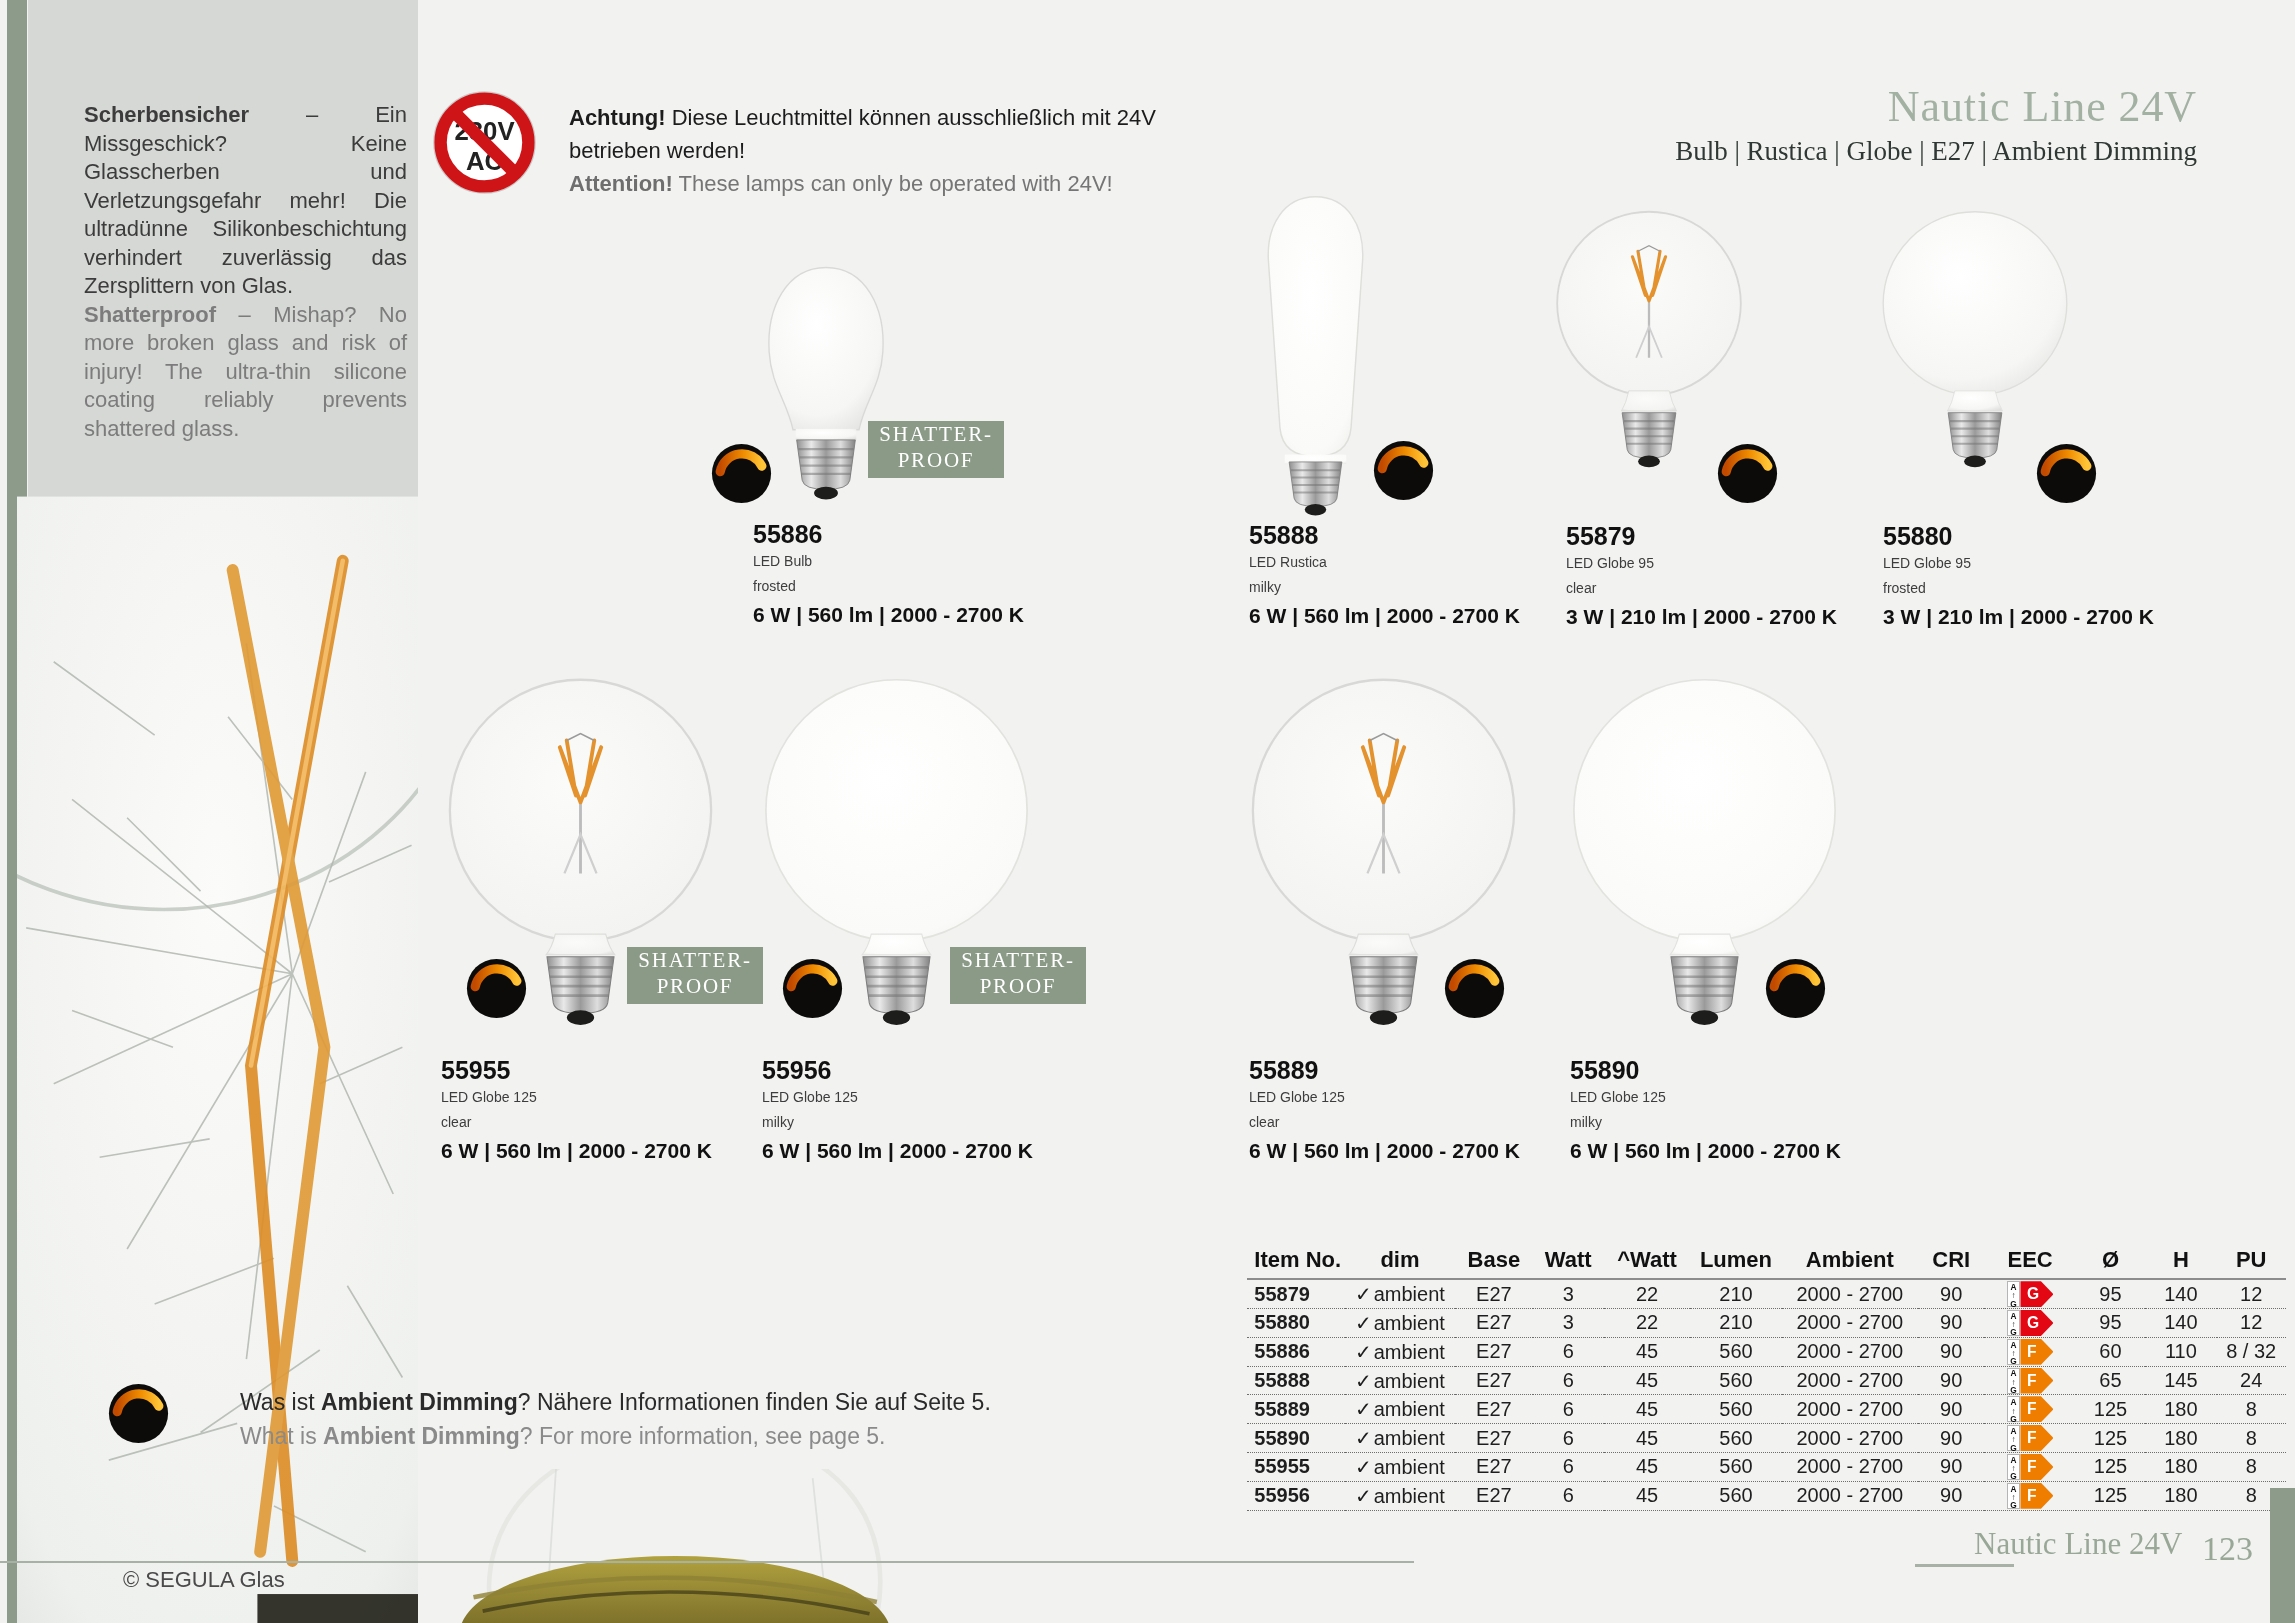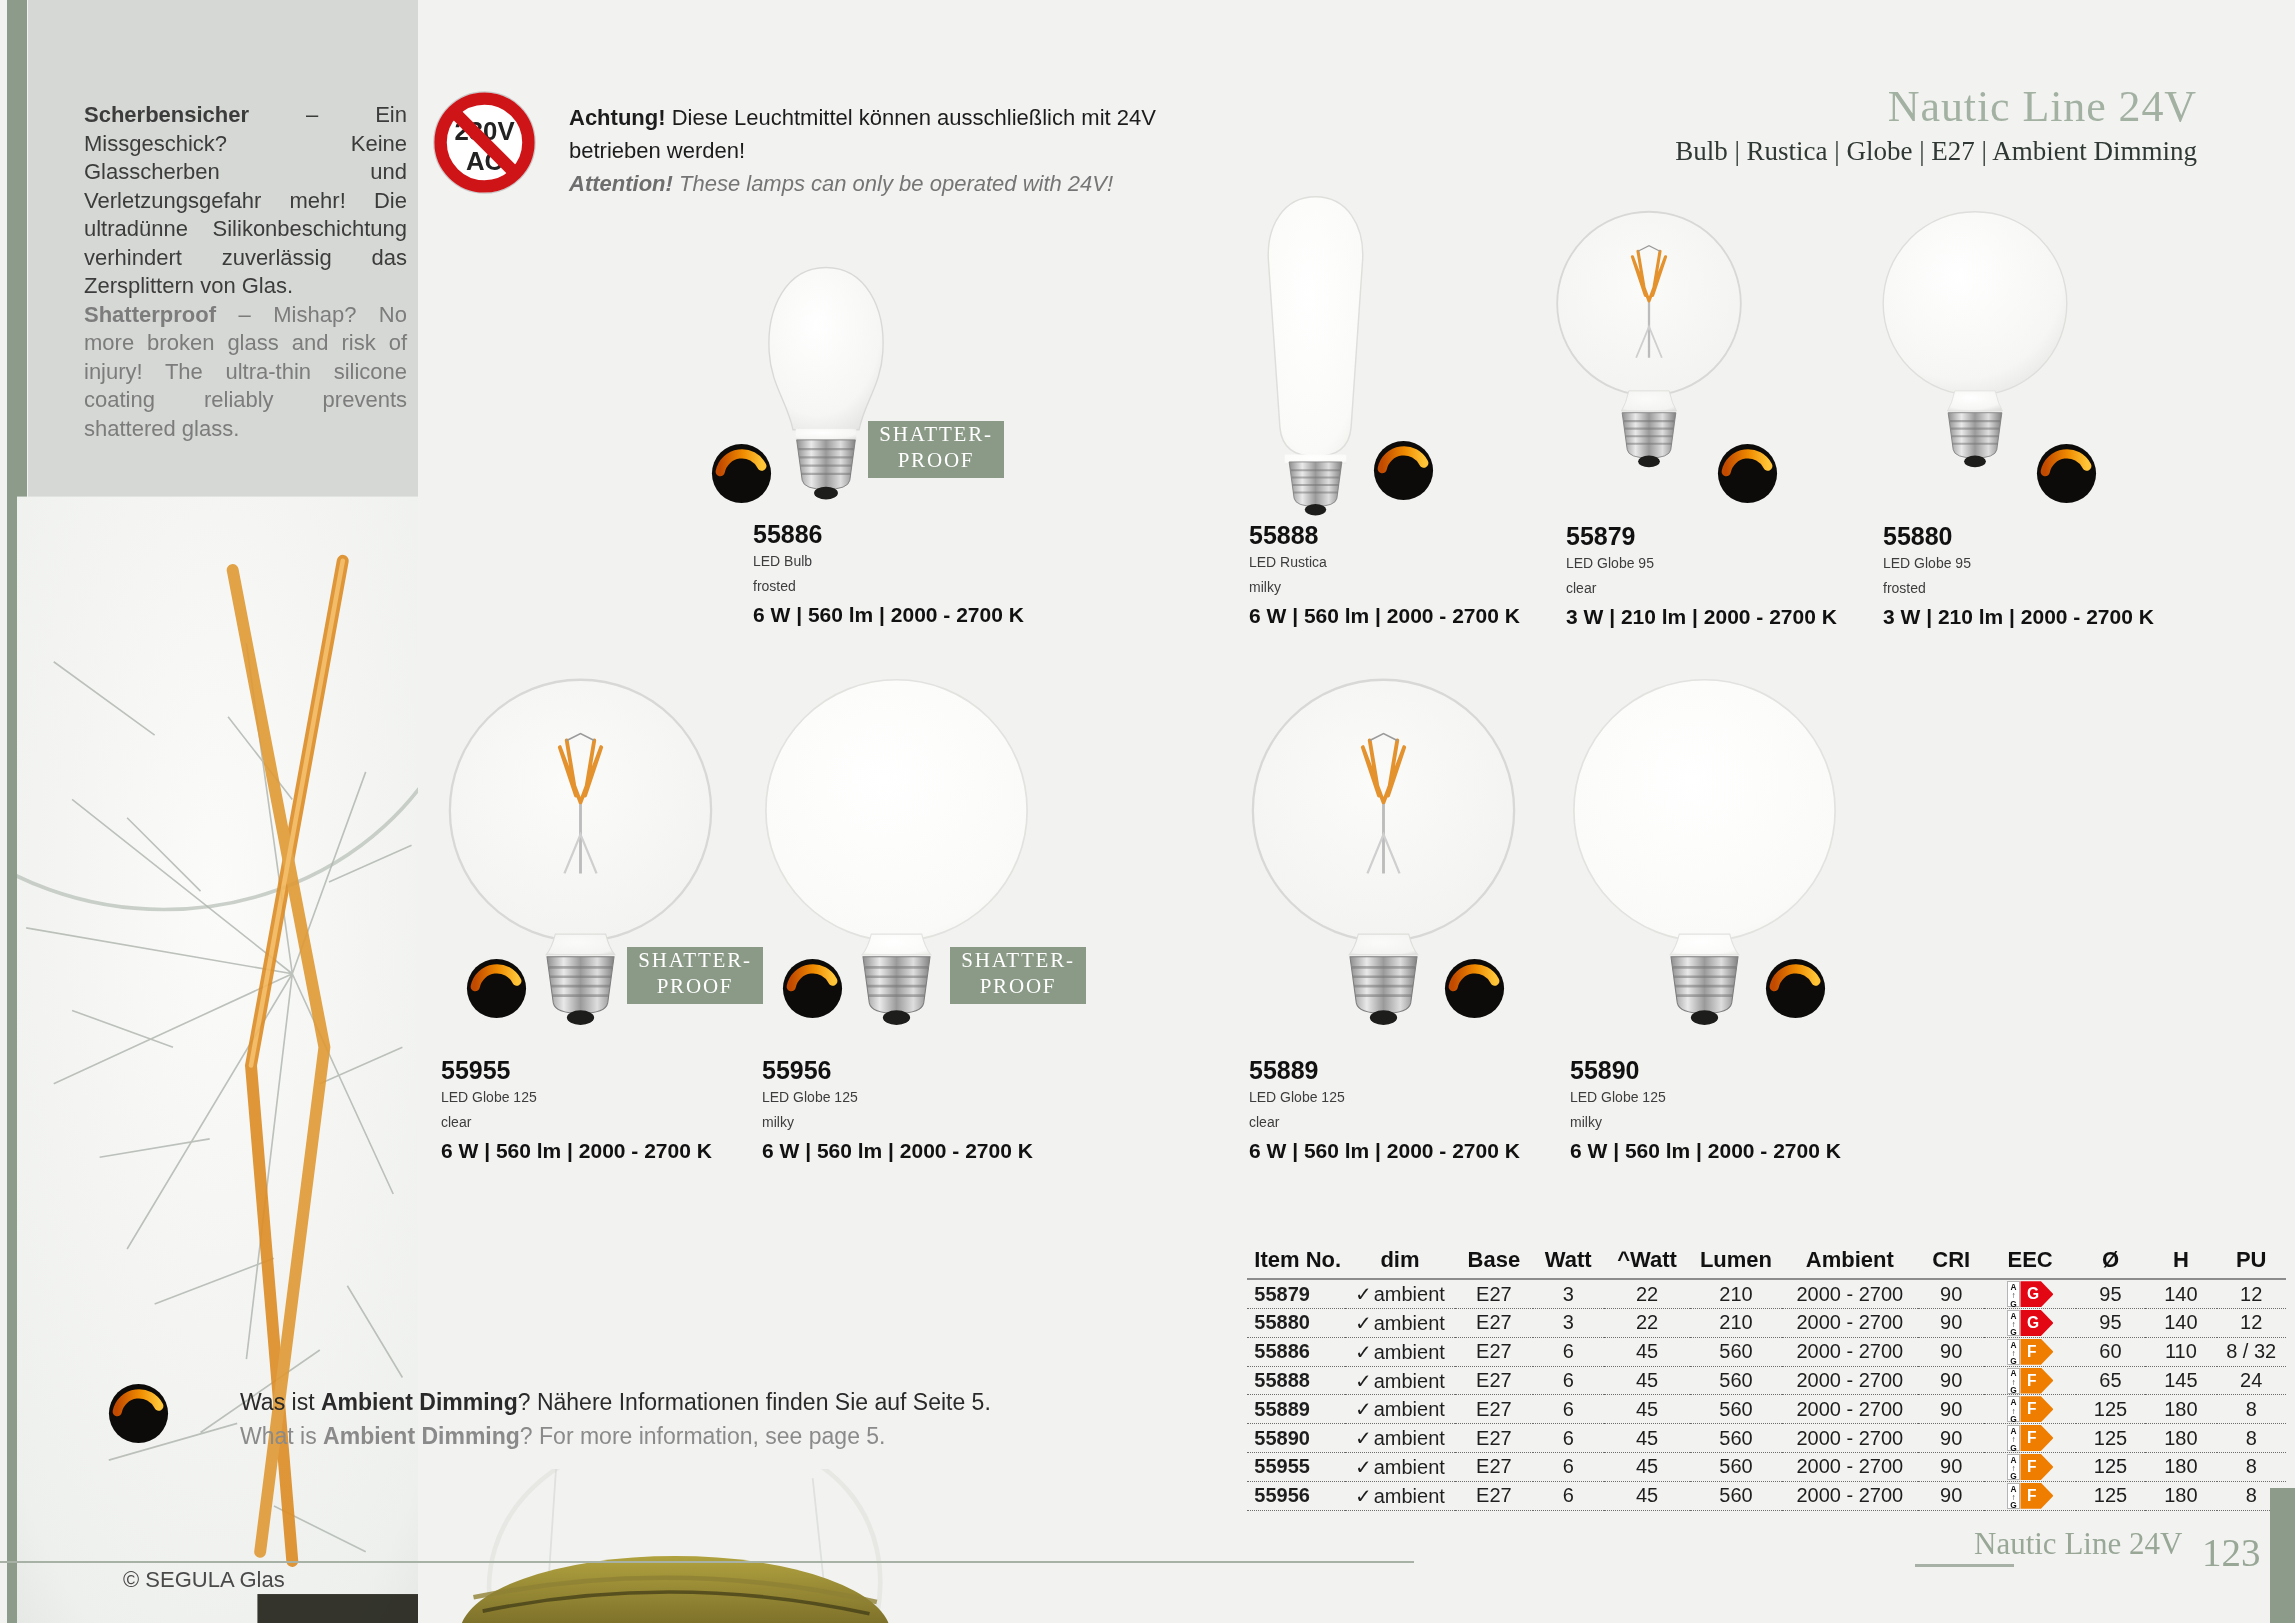--- a/index.html
+++ b/index.html
@@ -6,21 +6,21 @@
   body{font-family:"Liberation Sans",sans-serif;background:#e8e8e8;}
   .page{position:relative;width:2296px;height:1624px;background:#f2f3f1;overflow:hidden;}
   .abs{position:absolute;}
   
   .green-strip{left:7.3px;top:0;width:20px;height:1624px;background:#8d9c8a;}
   .sidebar{left:27.5px;top:0;width:390px;height:1624px;background:#d5d8d4;}
   .sidebar-textblock{left:84px;top:101px;width:323px;font-size:22px;line-height:28.5px;text-align:justify;color:#3c3c3c;}
   .sidebar-textblock .en{color:#7c7c7c;}
   
   .warn-text{left:569px;top:101px;width:680px;font-size:22px;line-height:33px;color:#1c1c1c;}
-  .warn-text .en{color:#757575;font-style:italic;}
+  .warn-text .en{color:#757575;}
   
   .head{top:81px;right:99px;text-align:right;}
   .head .title{font-family:"Liberation Serif",serif;font-size:44px;letter-spacing:0.9px;color:#a3b1a2;}
   .head .subtitle{font-family:"Liberation Serif",serif;font-size:27px;color:#2f3834;margin-top:3.7px;}
   
   .card{position:absolute;}
   .plabel{position:absolute;left:0;width:303px;}
   .pcode{font-size:25px;font-weight:bold;color:#111;line-height:29px;}
   .pname,.pfinish{font-size:14px;color:#3d3d3d;line-height:25px;}
   .pspecs{font-size:21px;font-weight:bold;color:#111;line-height:27.5px;margin-top:1.8px;}
@@ -44,21 +44,21 @@
   .eec-scale{display:inline-flex;flex-direction:column;align-items:center;justify-content:space-between;
     width:13.8px;height:26px;border:0.9px solid #b5b5b5;background:#fff;font-size:8.3px;line-height:1;
     font-weight:bold;color:#111;padding:0.9px 0;box-sizing:border-box;}
   .eec-arrow{width:33px;height:26px;color:#fff;font-weight:bold;font-size:15.6px;display:inline-flex;
     align-items:center;padding-left:6.4px;box-sizing:border-box;
     clip-path:polygon(0 0,62% 0,100% 50%,62% 100%,0 100%);}
   
   .rule{background:#a8b1a6;height:1.8px;}
   .copyright{left:123px;top:1567px;font-size:22px;color:#4a4a4a;}
   .foot-series{left:1974px;top:1526px;font-family:"Liberation Serif",serif;font-size:31px;color:#99a797;}
-  .foot-page{left:2202px;top:1530px;font-family:"Liberation Serif",serif;font-size:39px;color:#99a797;}
+  .foot-page{left:2202px;top:1530px;font-family:"Liberation Serif",serif;font-size:34px;color:#99a797;}
   .green-tab{left:2270px;top:1488px;width:26px;height:136px;background:#8d9c8a;}
   b{font-weight:bold;}
 </style>
 </head>
 <body>
 
 <svg width="0" height="0" style="position:absolute" aria-hidden="true">
   <defs>
     <linearGradient id="gArc" x1="0" y1="0" x2="1" y2="0">
       <stop offset="0" stop-color="#c24a00"></stop>

